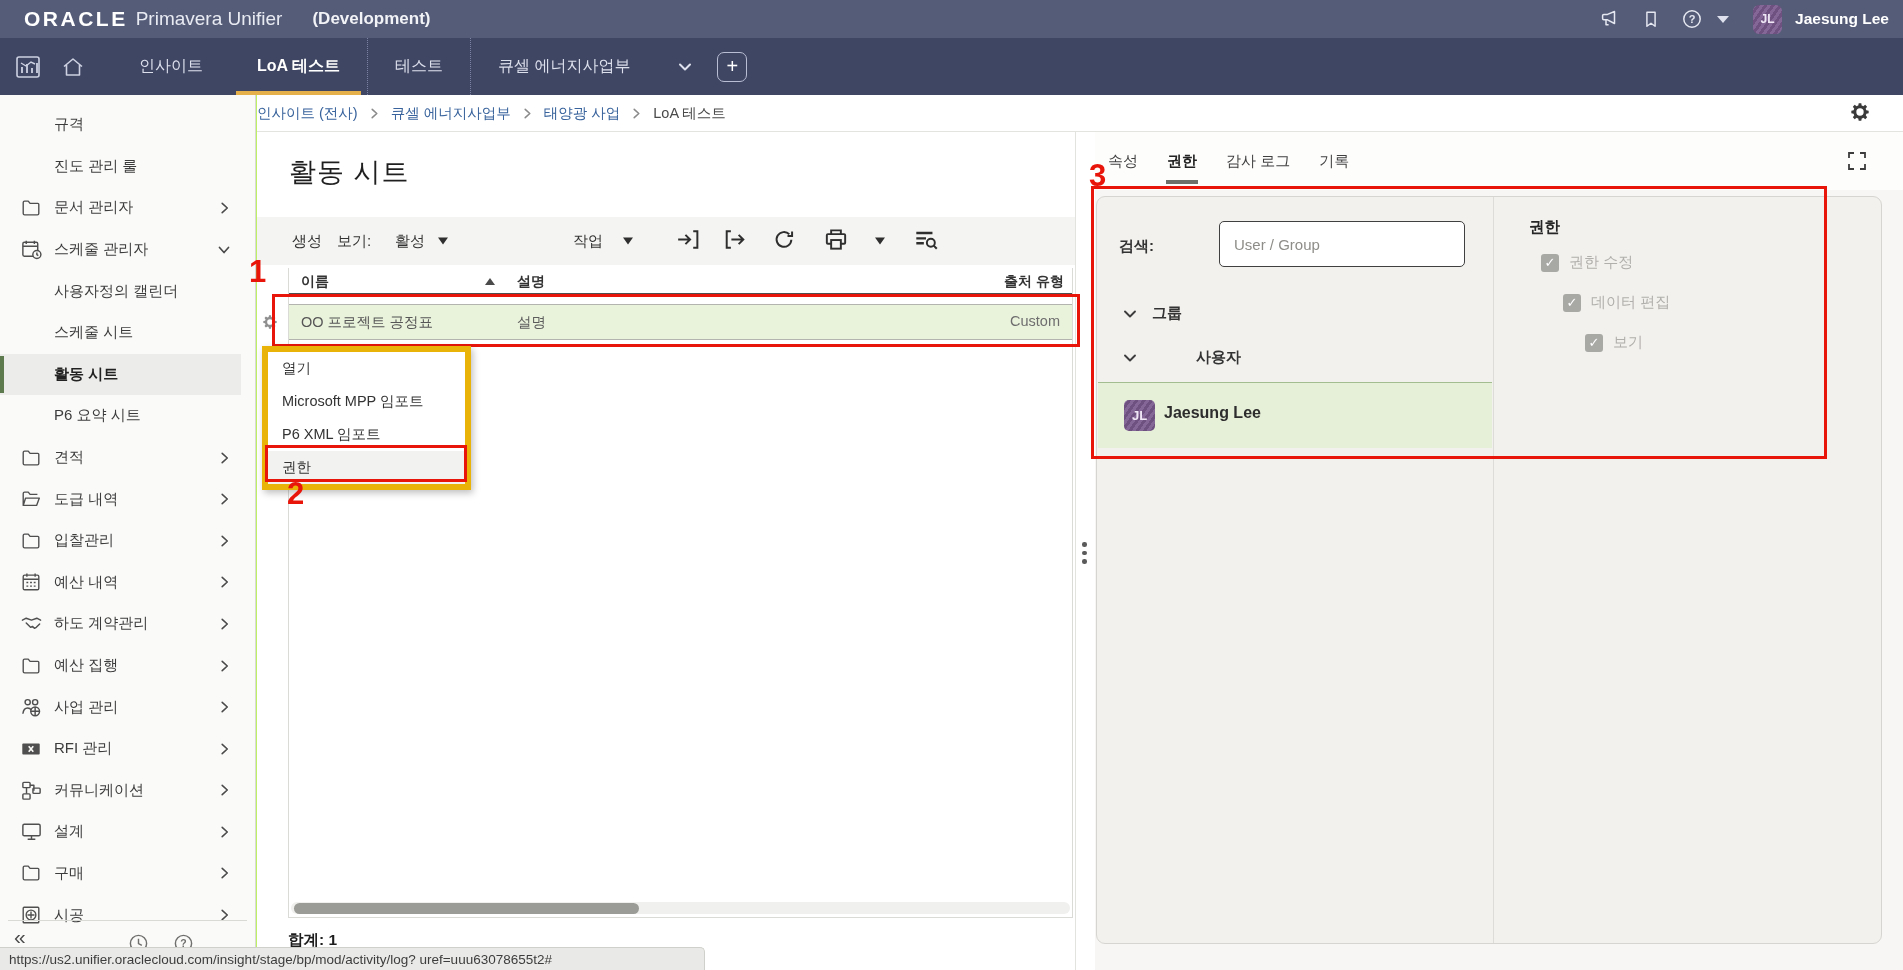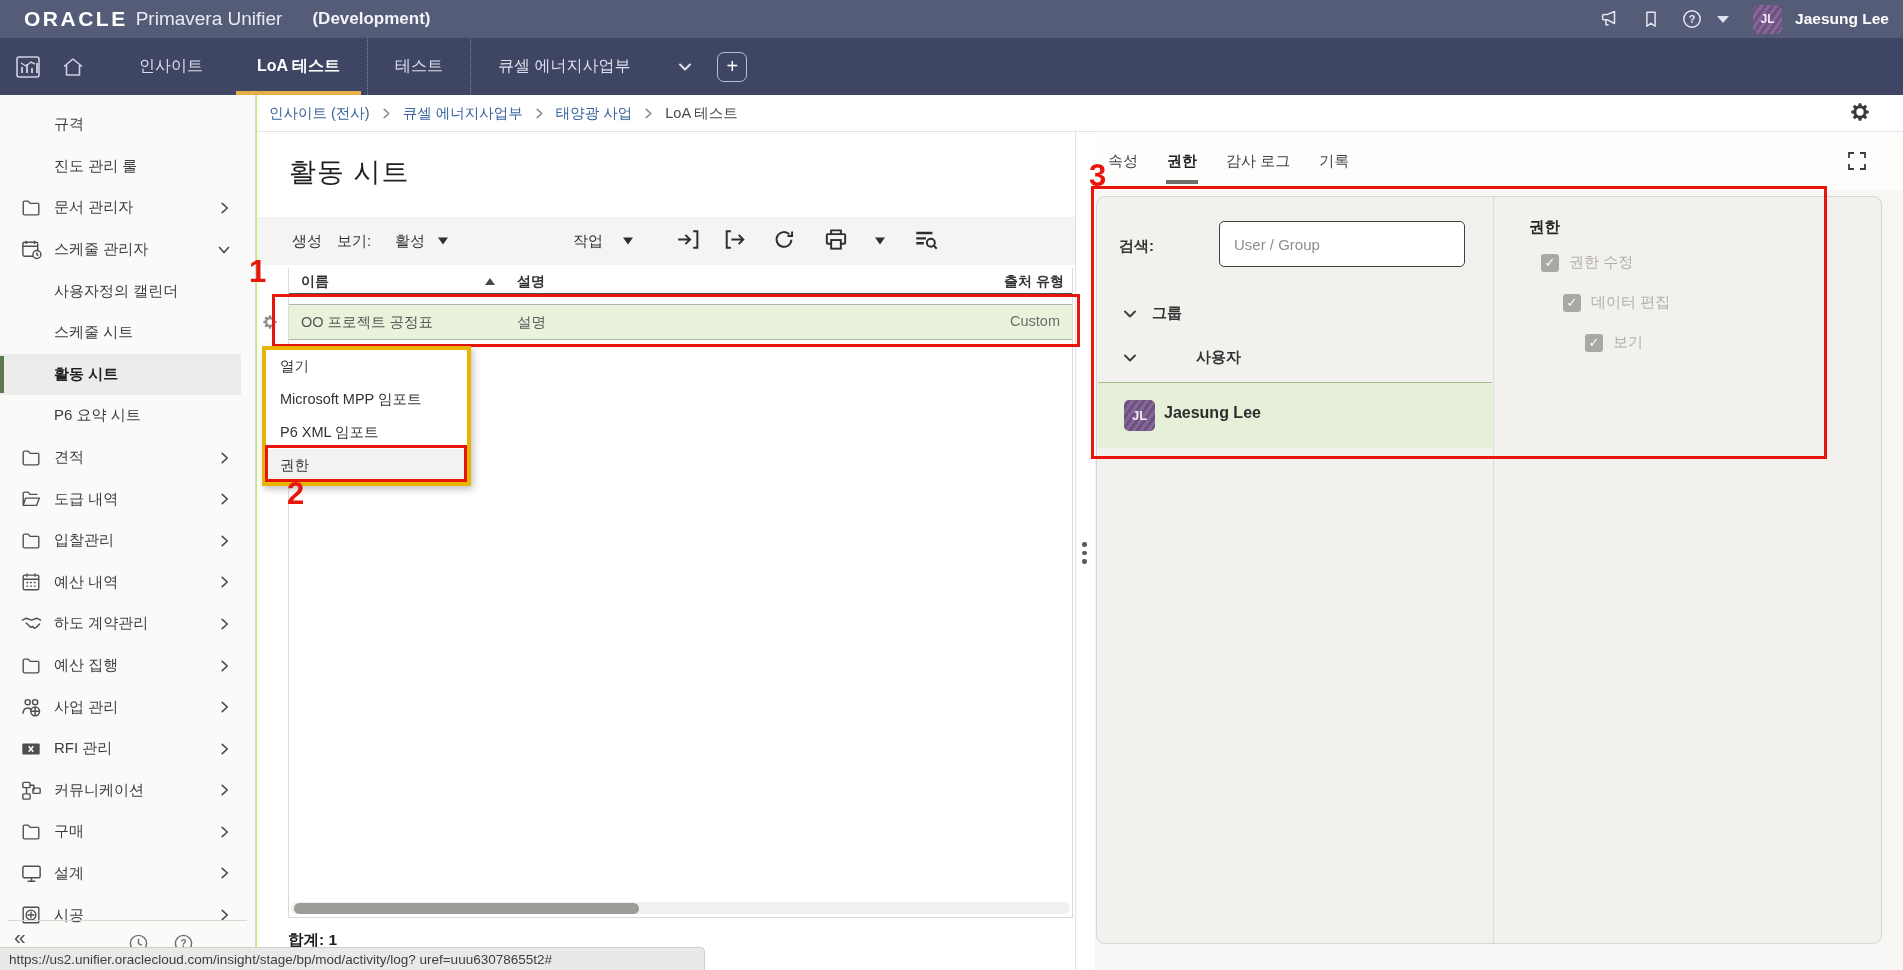--- a/index.html
+++ b/index.html
@@ -42,21 +42,21 @@
   .side-item.no-icon { padding-left:54px; }
   .side-item .s-label { white-space:nowrap; }
   .side-item.active { background:#ececea; font-weight:bold; color:#222; margin-right:14px; }
   .side-item.active::before { content:""; position:absolute; left:0; top:2px; bottom:2px; width:4px; background:#5c7a4e; }
   .side-chev { position:absolute; right:24px; top:50%; transform:translateY(-50%); display:flex; }
   .side-footer { position:absolute; bottom:6px; left:8px; right:8px; height:44px; border-top:1px solid #d9d9d6; }
   .sf-collapse { position:absolute; left:6px; top:4px; font-size:21px; color:#4a4a4a; letter-spacing:-2px; cursor:pointer; }
   .sf-ic { position:absolute; top:12px; cursor:pointer; }
 
   
-  .breadcrumb-row { position:absolute; left:257px; top:95px; width:1646px; height:37px; background:#fff; border-bottom:1px solid #e3e3e0; display:flex; align-items:center; padding-left:12px; font-size:14.5px; }
+  .breadcrumb-row { position:absolute; left:257px; top:95px; width:1646px; height:37px; background:#fff; border-bottom:1px solid #e3e3e0; display:flex; align-items:center; font-size:14.5px; }
   .crumb-link { color:#38639c; cursor:pointer; white-space:nowrap; }
   .crumb-sep { margin:0 11px; display:flex; }
   .crumb-current { color:#4a4a4a; white-space:nowrap; }
   .bc-gear { position:absolute; right:30px; top:4px; cursor:pointer; }
 
   
   .main-area { position:absolute; left:257px; top:132px; width:818px; height:838px; background:#fff; }
   .page-title { position:absolute; left:32px; top:22px; font-size:27px; color:#1f1f1f; letter-spacing:1px; }
   .toolbar { position:absolute; left:0; top:85px; width:100%; height:48px; background:#f4f4f2; color:#333; font-size:15px; }
   .tb-abs { position:absolute; top:50%; transform:translateY(-50%); white-space:nowrap; cursor:pointer; }
@@ -68,21 +68,21 @@
   .th { position:absolute; top:5px; cursor:pointer; }
   .tri-up { position:absolute; top:10px; width:0; height:0; border-left:5px solid transparent; border-right:5px solid transparent; border-bottom:7px solid #4a4a4a; }
   .grow { position:absolute; left:0; top:36px; width:100%; height:36px; background:#e9f2db; border-top:1px solid #b3b3af; border-bottom:1px solid #b3b3af; font-size:14.5px; color:#5c5c5c; cursor:pointer; }
   .g-cell { position:absolute; top:8px; white-space:nowrap; }
   .hscroll { position:absolute; left:2px; right:2px; bottom:3px; height:12px; background:#f0f0ee; border-radius:6px; }
   .hthumb { position:absolute; left:3px; top:0.5px; width:345px; height:11px; background:#9b9b98; border-radius:6px; cursor:pointer; }
   .row-gear { position:absolute; left:3px; top:180px; font-size:20px; color:#8f8f8f; cursor:pointer; }
   .total { position:absolute; left:31px; top:798px; font-weight:bold; font-size:15.5px; color:#1d1d1d; }
 
   
-  .ctx-menu { position:absolute; left:262px; top:346px; width:209px; background:#fff; border:4px solid #eab308; box-shadow:2px 3px 7px rgba(0,0,0,.25); z-index:30; }
+  .ctx-menu { position:absolute; left:262px; top:346px; width:209px; background:#fff; border:6px solid #eab308; box-shadow:2px 3px 7px rgba(0,0,0,.25); z-index:30; }
   .ctx-item { height:33px; display:flex; align-items:center; padding-left:14px; font-size:14.5px; color:#333; cursor:pointer; white-space:nowrap; }
   .ctx-item.hl { background:#f2f2f0; }
 
   
   .splitter { position:absolute; left:1075px; top:132px; width:20px; height:838px; background:#fff; border-left:1px solid #e2e2df; cursor:col-resize; }
   .split-dots { position:absolute; left:6px; top:410px; display:flex; flex-direction:column; gap:4px; }
   .split-dots i { width:4.5px; height:4.5px; border-radius:50%; background:#5a5a5a; }
 
   
   .right-panel { position:absolute; left:1095px; top:132px; width:808px; height:838px; background:#f7f6f4; }
@@ -355,39 +355,39 @@
           </span>
           <span class="s-label">커뮤니케이션</span>
           <span class="side-chev">
             <svg width="13" height="13" viewBox="0 0 14 14">
               <path d="M4.5 2L10 7l-5.5 5" fill="none" stroke="#4a4a4a" stroke-width="1.7" stroke-linecap="round" stroke-linejoin="round"></path>
             </svg>
           </span>
         </div>
         <div class="side-item">
           <span class="s-icon">
-            <svg width="22" height="22" viewBox="0 0 24 24">
-              <path d="M3.5 6A1.5 1.5 0 0 1 5 4.5h4l2 2.5h8.5A1 1 0 0 1 20.5 8v10a1.5 1.5 0 0 1-1.5 1.5H5A1.5 1.5 0 0 1 3.5 18z" stroke="#4f4f4f" stroke-width="1.5" fill="none" stroke-linejoin="round"></path>
-            </svg>
-          </span>
-          <span class="s-label">구매</span>
-          <span class="side-chev">
-            <svg width="13" height="13" viewBox="0 0 14 14">
-              <path d="M4.5 2L10 7l-5.5 5" fill="none" stroke="#4a4a4a" stroke-width="1.7" stroke-linecap="round" stroke-linejoin="round"></path>
-            </svg>
-          </span>
-        </div>
-        <div class="side-item">
-          <span class="s-icon">
             <svg width="23" height="23" viewBox="0 0 24 24">
               <rect x="3" y="4.5" width="18" height="12" rx="1.5" stroke="#4f4f4f" stroke-width="1.5" fill="none" stroke-linejoin="round"></rect>
               <path d="M12 16.5V20M8 20h8" stroke="#4f4f4f" stroke-width="1.5" fill="none" stroke-linejoin="round"></path>
             </svg>
           </span>
           <span class="s-label">설계</span>
+          <span class="side-chev">
+            <svg width="13" height="13" viewBox="0 0 14 14">
+              <path d="M4.5 2L10 7l-5.5 5" fill="none" stroke="#4a4a4a" stroke-width="1.7" stroke-linecap="round" stroke-linejoin="round"></path>
+            </svg>
+          </span>
+        </div>
+        <div class="side-item">
+          <span class="s-icon">
+            <svg width="22" height="22" viewBox="0 0 24 24">
+              <path d="M3.5 6A1.5 1.5 0 0 1 5 4.5h4l2 2.5h8.5A1 1 0 0 1 20.5 8v10a1.5 1.5 0 0 1-1.5 1.5H5A1.5 1.5 0 0 1 3.5 18z" stroke="#4f4f4f" stroke-width="1.5" fill="none" stroke-linejoin="round"></path>
+            </svg>
+          </span>
+          <span class="s-label">구매</span>
           <span class="side-chev">
             <svg width="13" height="13" viewBox="0 0 14 14">
               <path d="M4.5 2L10 7l-5.5 5" fill="none" stroke="#4a4a4a" stroke-width="1.7" stroke-linecap="round" stroke-linejoin="round"></path>
             </svg>
           </span>
         </div>
         <div class="side-item">
           <span class="s-icon">
             <svg width="22" height="22" viewBox="0 0 24 24">
               <rect x="3.5" y="3.5" width="17" height="17" rx="1" stroke="#4f4f4f" stroke-width="1.5" fill="none" stroke-linejoin="round"></rect>

